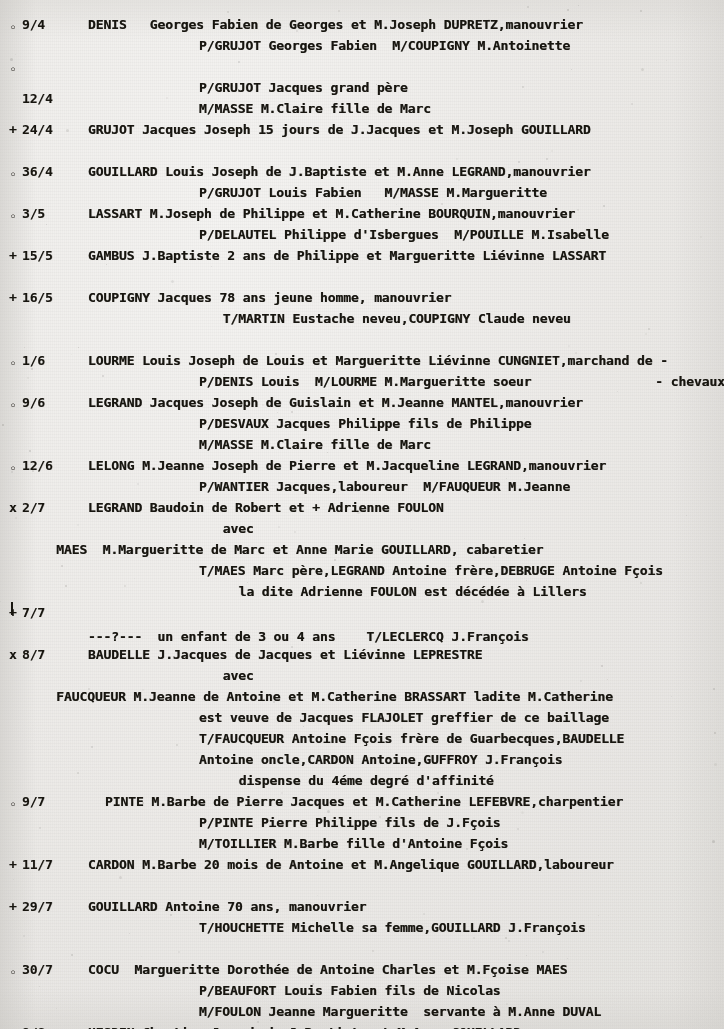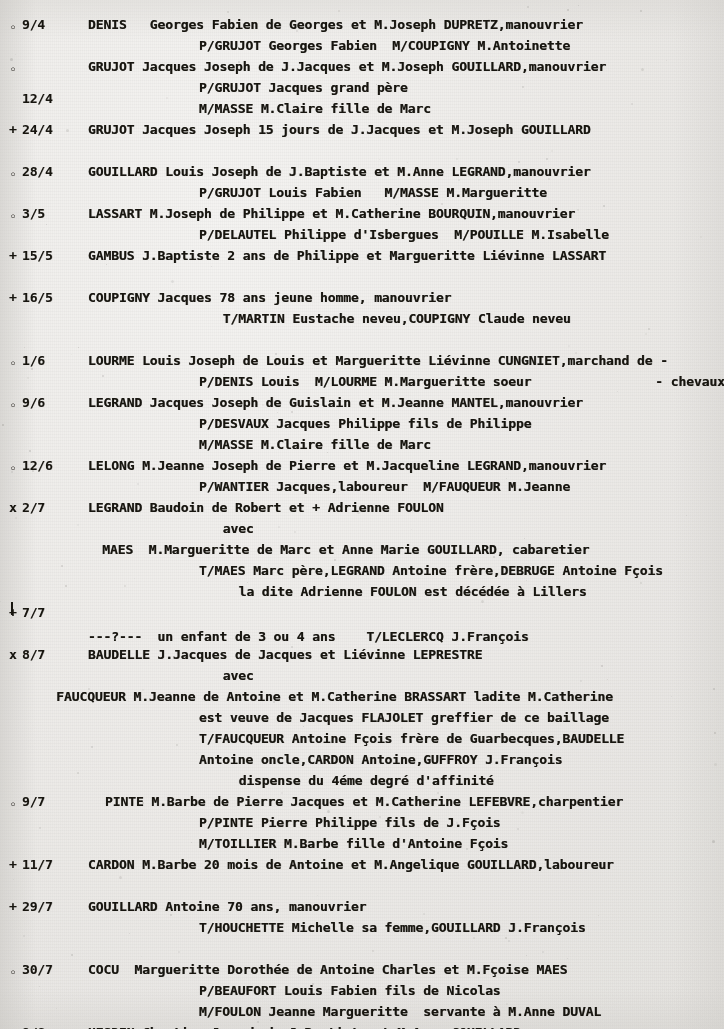--- a/index.html
+++ b/index.html
@@ -141,28 +141,27 @@
   <div id="paper-blotches"></div>
   <div id="paper-texture"></div>
 
   <div id="content">
       <div class="marker circ" style="left: 10px; top: 20px;">◦</div>
       <div class="date" style="left: 22px; top: 17px;">9/4</div>
       <div class="entry-line" style="left: 88px; top: 17px;">DENIS   Georges Fabien de Georges et M.Joseph DUPRETZ,manouvrier</div>
       <div class="entry-line" style="left: 199.02px; top: 38px;">P/GRUJOT Georges Fabien  M/COUPIGNY M.Antoinette</div>
       <div class="marker circ" style="left: 10px; top: 62px;">◦</div>
       <div class="date" style="left: 22px; top: 59px; margin-top: 32px;">12/4</div>
-      <div class="entry-line" style="left: 88px; top: 59px;">GRUJOT Jacques Joseph de J.Jacques et M.Joseph GOUILLARD,manouvrier</div>
       <div class="entry-line" style="left: 199.02px; top: 80px; text-align: right;">P/GRUJOT Jacques grand père</div>
       <div class="entry-line" style="left: 199.02px; top: 101px;">M/MASSE M.Claire fille de Marc</div>
       <div class="marker" style="left: 9px; top: 122px;">+</div>
       <div class="date" style="left: 22px; top: 122px;">24/4</div>
       <div class="entry-line" style="left: 88px; top: 122px;">GRUJOT Jacques Joseph 15 jours de J.Jacques et M.Joseph GOUILLARD</div>
       <div class="marker circ" style="left: 10px; top: 167px;">◦</div>
-      <div class="date" style="left: 22px; top: 164px;">28/4</div>
+      <div class="date" style="left: 22px; top: 164px;">36/4</div>
       <div class="entry-line" style="left: 88px; top: 164px;">GOUILLARD Louis Joseph de J.Baptiste et M.Anne LEGRAND,manouvrier</div>
       <div class="entry-line" style="left: 199.02px; top: 185px;">P/GRUJOT Louis Fabien   M/MASSE M.Margueritte</div>
       <div class="marker circ" style="left: 10px; top: 209px;">◦</div>
       <div class="date" style="left: 22px; top: 206px;">3/5</div>
       <div class="entry-line" style="left: 88px; top: 206px;">LASSART M.Joseph de Philippe et M.Catherine BOURQUIN,manouvrier</div>
       <div class="entry-line" style="left: 199.02px; top: 227px;">P/DELAUTEL Philippe d'Isbergues  M/POUILLE M.Isabelle</div>
       <div class="marker" style="left: 9px; top: 248px;">+</div>
       <div class="date" style="left: 22px; top: 248px;">15/5</div>
       <div class="entry-line" style="left: 88px; top: 248px;">GAMBUS J.Baptiste 2 ans de Philippe et Margueritte Liévinne LASSART</div>
       <div class="marker" style="left: 9px; top: 290px;">+</div>
@@ -179,21 +178,21 @@
       <div class="entry-line" style="left: 199.02px; top: 416px;">P/DESVAUX Jacques Philippe fils de Philippe</div>
       <div class="entry-line" style="left: 199.02px; top: 437px;">M/MASSE M.Claire fille de Marc</div>
       <div class="marker circ" style="left: 10px; top: 461px;">◦</div>
       <div class="date" style="left: 22px; top: 458px;">12/6</div>
       <div class="entry-line" style="left: 88px; top: 458px;">LELONG M.Jeanne Joseph de Pierre et M.Jacqueline LEGRAND,manouvrier</div>
       <div class="entry-line" style="left: 199.02px; top: 479px;">P/WANTIER Jacques,laboureur  M/FAUQUEUR M.Jeanne</div>
       <div class="marker" style="left: 9px; top: 500px;">x</div>
       <div class="date" style="left: 22px; top: 500px;">2/7</div>
       <div class="entry-line" style="left: 88px; top: 500px;">LEGRAND Baudoin de Robert et + Adrienne FOULON</div>
       <div class="entry-line" style="left: 222.81px; top: 521px;">avec</div>
-      <div class="entry-line" style="left: 56.28px; top: 542px; margin-left: 46px;">MAES  M.Margueritte de Marc et Anne Marie GOUILLARD, cabaretier</div>
+      <div class="entry-line" style="left: 56.28px; top: 542px;">MAES  M.Margueritte de Marc et Anne Marie GOUILLARD, cabaretier</div>
       <div class="entry-line" style="left: 199.02px; top: 563px;">T/MAES Marc père,LEGRAND Antoine frère,DEBRUGE Antoine Fçois</div>
       <div class="entry-line" style="left: 238.67px; top: 584px;">la dite Adrienne FOULON est décédée à Lillers</div>
       <div class="marker dagger" style="left: 9px; top: 605px;"><span style="position:relative;display:inline-block">+<span style="position:absolute;left:2.4px;top:-3.5px;width:1.6px;height:13px;background:#17150f;transform:rotate(0deg)"></span></span></div>
       <div class="date" style="left: 22px; top: 605px;">7/7</div>
       <div class="entry-line" style="left: 88px; top: 605px; margin-top: 24px;">---?---  un enfant de 3 ou 4 ans    T/LECLERCQ J.François</div>
       <div class="marker" style="left: 9px; top: 647px;">x</div>
       <div class="date" style="left: 22px; top: 647px;">8/7</div>
       <div class="entry-line" style="left: 88px; top: 647px;">BAUDELLE J.Jacques de Jacques et Liévinne LEPRESTRE</div>
       <div class="entry-line" style="left: 222.81px; top: 668px;">avec</div>
       <div class="entry-line" style="left: 56.28px; top: 689px;">FAUCQUEUR M.Jeanne de Antoine et M.Catherine BRASSART ladite M.Catherine</div>

